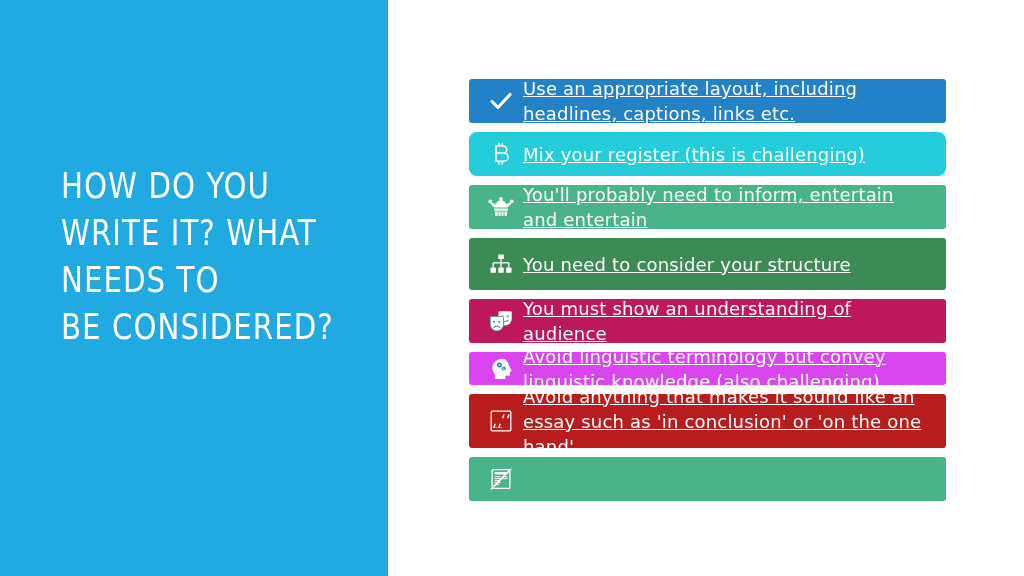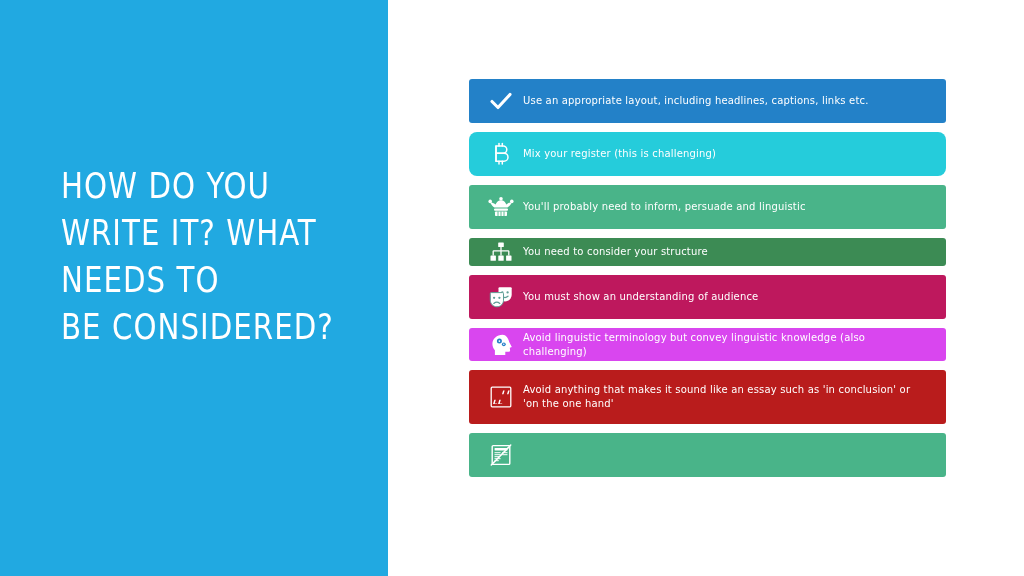--- a/index.html
+++ b/index.html
@@ -73,26 +73,27 @@
     align-items: center;
     justify-content: center;
     color: #ffffff;
   }
   .bar-icon svg {
     display: block;
   }
   .bar-text {
     flex: 1 1 auto;
     color: #ffffff;
-    font-size: 10px;
-    line-height: 14px;
+    font-size: 18px;
+    line-height: 25px;
     letter-spacing: 0.18px;
     padding-right: 4px;
     font-family: "DejaVu Sans", "Liberation Sans", sans-serif;
     font-weight: 400;
+    text-decoration: underline;
   }
 </style>
 </head>
 <body>
 
 <div class="slide">
 
   <div class="left-panel" style="background: rgb(33, 169, 225);"></div>
 
   <div class="title">How do you write it? What needs to
@@ -137,24 +138,24 @@
             <rect x="6" y="12.6" width="14" height="2.1" rx="1"></rect>
             <rect x="7" y="15.4" width="12" height="4.6" rx="0.8"></rect>
           </g>
           <g stroke="#49b489" stroke-width="0.9">
             <line x1="10" y1="15.4" x2="10" y2="20"></line>
             <line x1="13" y1="15.4" x2="13" y2="20"></line>
             <line x1="16" y1="15.4" x2="16" y2="20"></line>
           </g>
         </svg>
       </span>
-      <span class="bar-text">You'll probably need to inform, persuade and linguistic</span>
-    </div>
-
-    <div class="bar" style="background:#3c8b54;height:28px;">
+      <span class="bar-text">You'll probably need to inform, entertain and entertain</span>
+    </div>
+
+    <div class="bar" style="background:#3c8b54;height:52px;">
       <span class="bar-icon">
         <svg width="24" height="22" viewBox="0 0 24 22">
           <g fill="#ffffff">
             <rect x="9.2" y="1.5" width="5.6" height="4.6" rx="0.6"></rect>
             <rect x="1.5" y="14.4" width="5.4" height="5.4" rx="0.6"></rect>
             <rect x="9.3" y="14.4" width="5.4" height="5.4" rx="0.6"></rect>
             <rect x="17.1" y="14.4" width="5.4" height="5.4" rx="0.6"></rect>
           </g>
           <g stroke="#ffffff" stroke-width="1.3" fill="none">
             <line x1="12" y1="6.1" x2="12" y2="9.8"></line>

